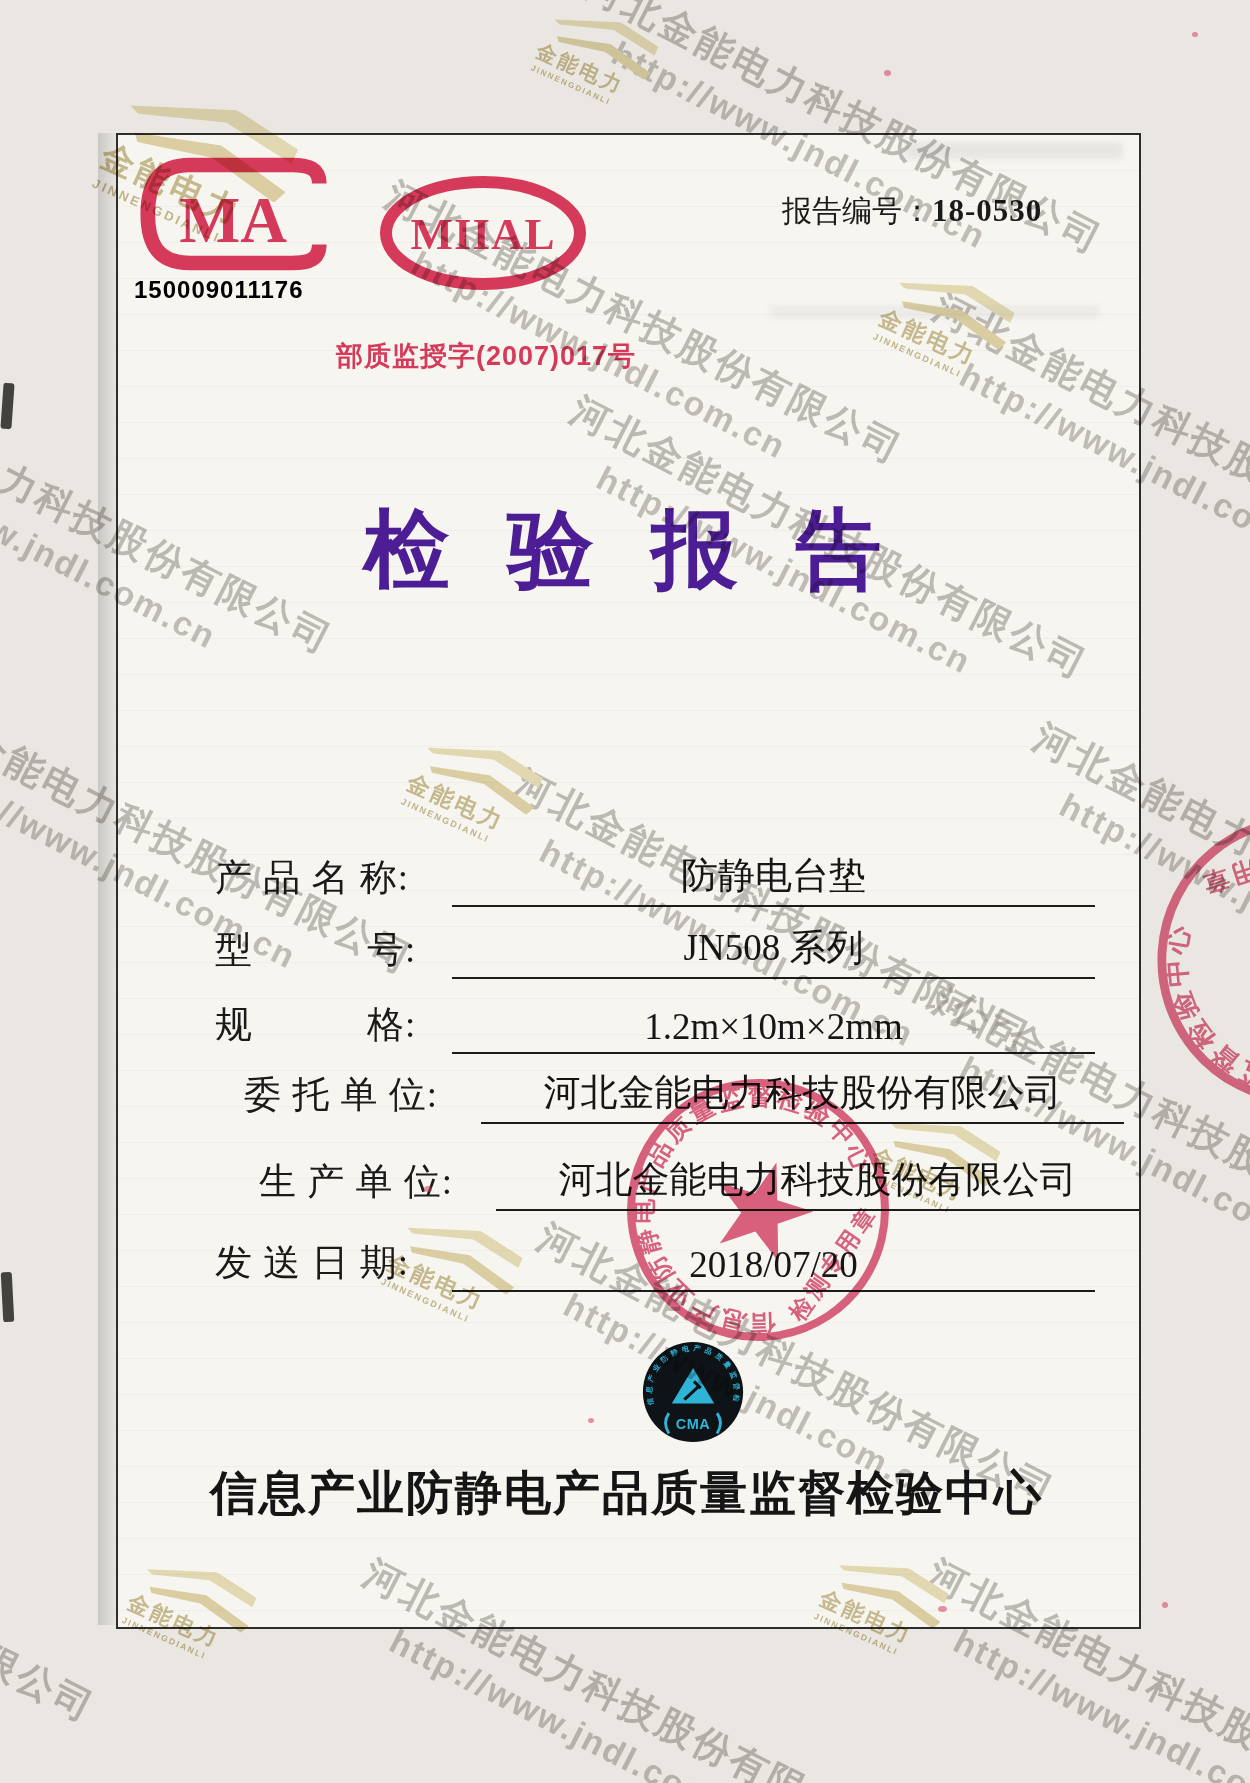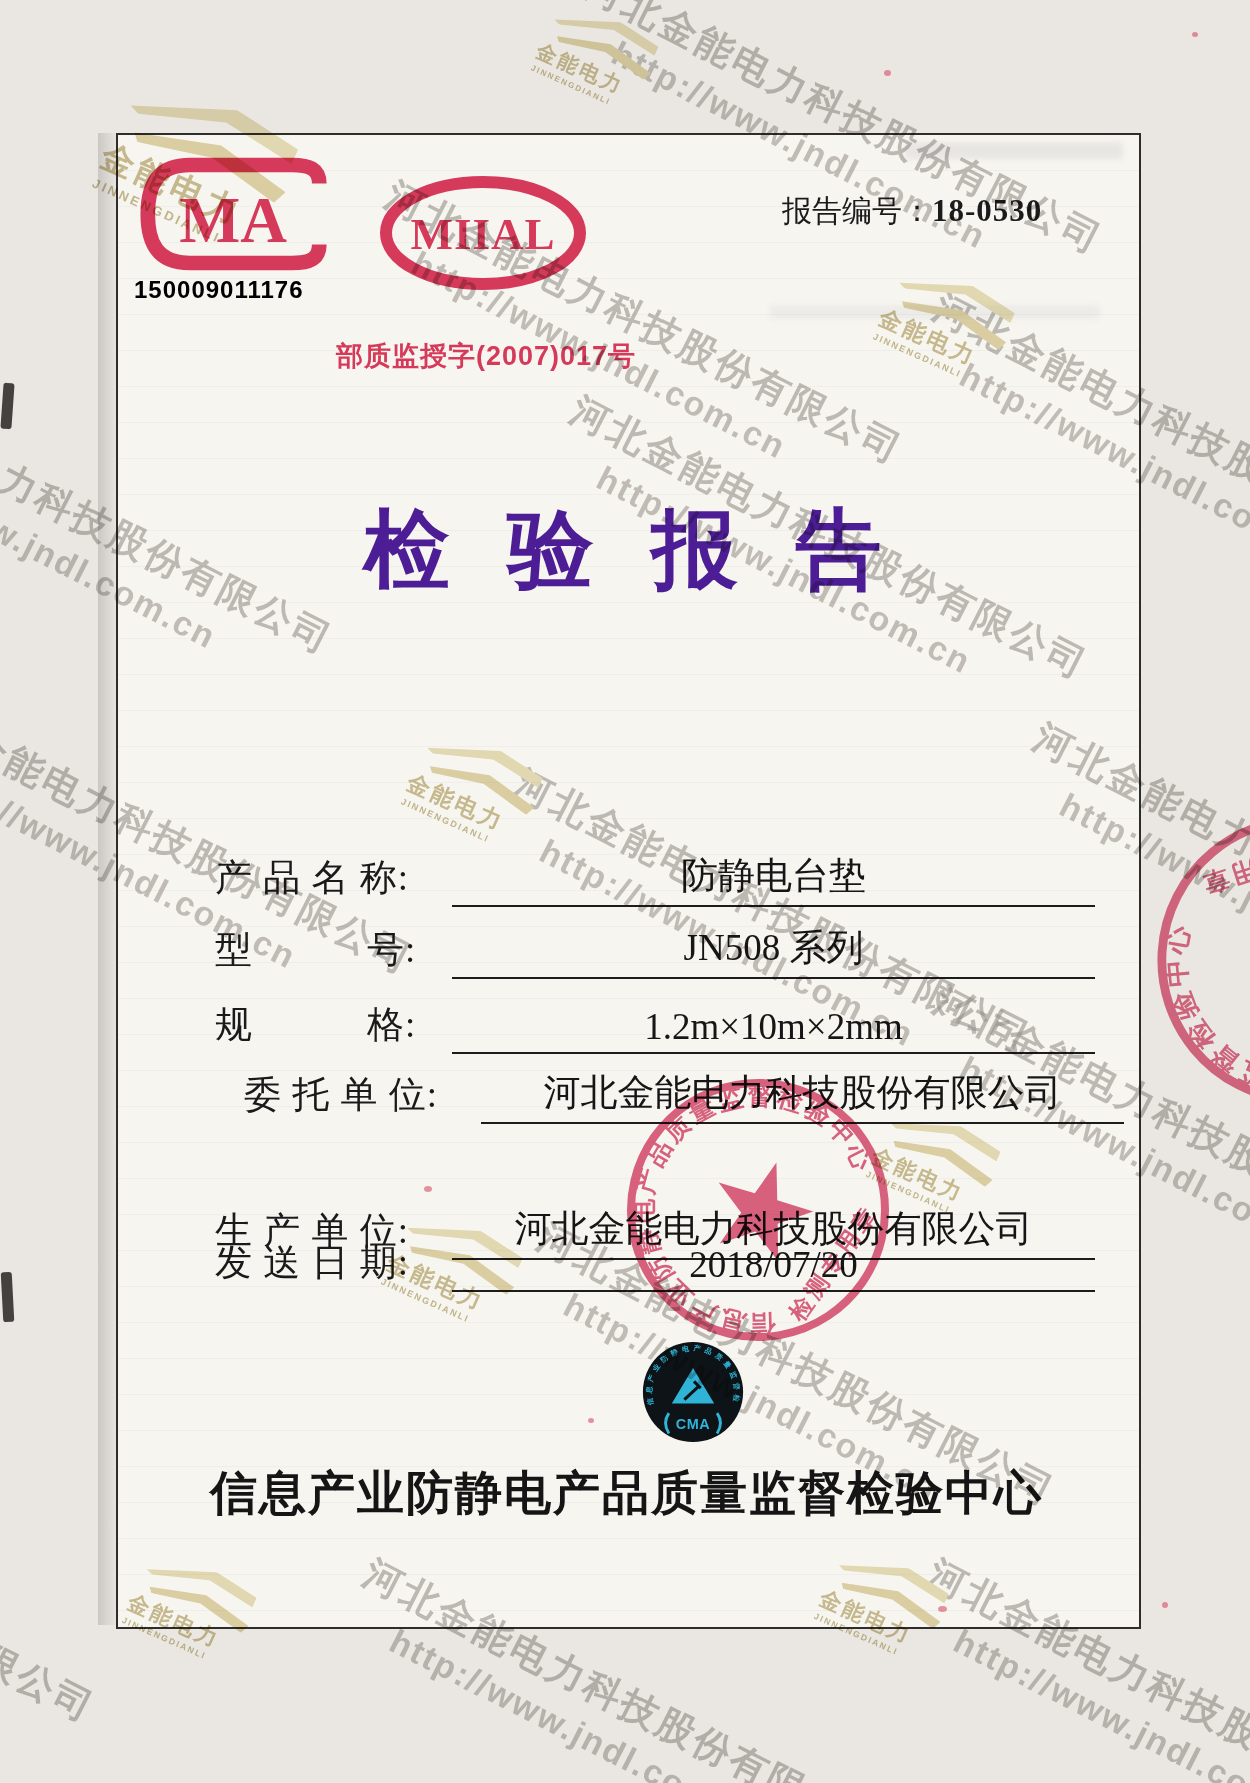--- a/index.html
+++ b/index.html
@@ -112,21 +112,21 @@
   <div class="row" style="top:1004px;">
     <span class="row-label">规　　　格:</span>
     <span class="row-value">1.2m×10m×2mm</span>
     <span class="row-line"></span>
   </div>
   <div class="row" style="top:1074px;margin-left:29px;">
     <span class="row-label">委 托 单 位:</span>
     <span class="row-value">河北金能电力科技股份有限公司</span>
     <span class="row-line"></span>
   </div>
-  <div class="row" style="top:1210px;">
+  <div class="row" style="top:1161px;margin-left:44px;">
     <span class="row-label">生 产 单 位:</span>
     <span class="row-value">河北金能电力科技股份有限公司</span>
     <span class="row-line"></span>
   </div>
   <div class="row" style="top:1242px;">
     <span class="row-label">发 送 日 期:</span>
     <span class="row-value">2018/07/20</span>
     <span class="row-line"></span>
   </div>
 

